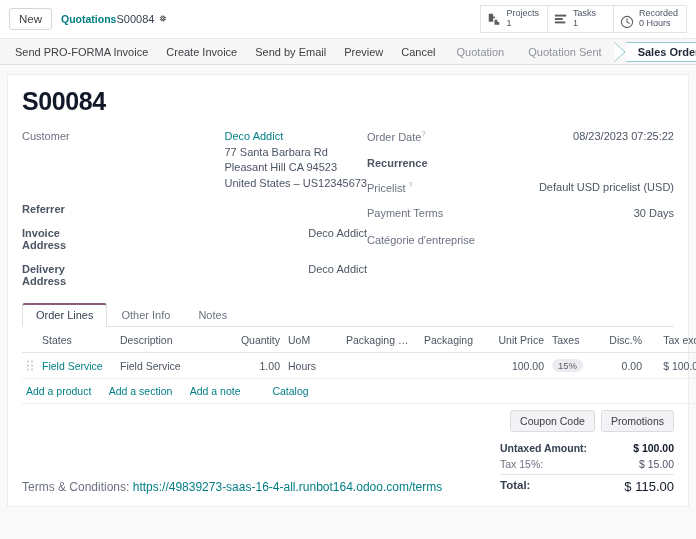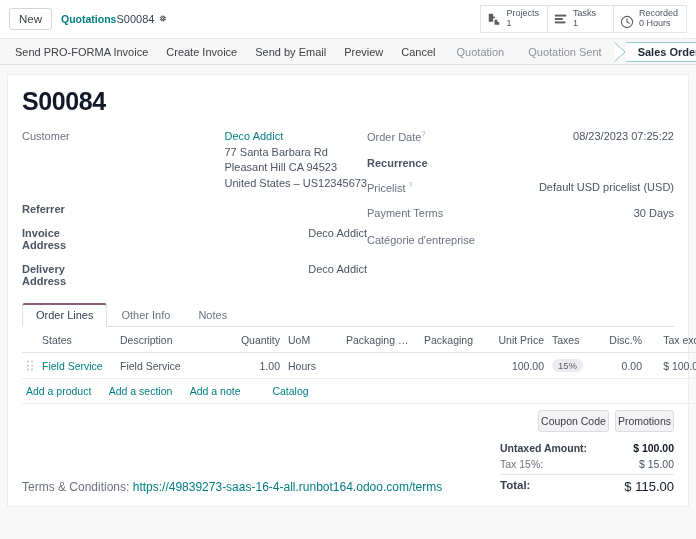--- a/index.html
+++ b/index.html
@@ -159,21 +159,21 @@
 
   
   .foot { position: absolute; left: 14px; right: 14px; bottom: 10px; }
   .foot-flex { display: flex; align-items: flex-end; }
   .terms { font-size: 12px; color: #6b7280; padding-bottom: 2px; }
   .terms a { color: #017e84; text-decoration: none; cursor: pointer; }
   .totals-box { margin-left: auto; width: 174px; }
   .promo-btns { display: flex; gap: 6px; justify-content: flex-end; margin-bottom: 8px; }
   .promo-btn {
     font-size: 10.5px; color: #3c4043; background: #f3f3f5;
-    border: 1px solid #dcdce0; border-radius: 3px; padding: 4px 2px;
+    border: 1px solid #dcdce0; border-radius: 3px; padding: 4px 9px;
     cursor: pointer; white-space: nowrap;
   }
   .tot-row { display: flex; justify-content: space-between; padding: 2px 0; }
   .tot-row .lbl { font-size: 10.5px; color: #6b7280; }
   .tot-row .val { font-size: 10.5px; color: #4b5563; }
   .tot-row.strong .lbl { font-weight: bold; color: #374151; }
   .tot-row.strong .val { font-weight: bold; color: #111827; }
   .tot-row.grand { border-top: 1px solid #e5e5e8; padding-top: 4px; margin-top: 2px; }
   .tot-row.grand .lbl { font-size: 11.5px; font-weight: bold; color: #374151; text-align: center; }
   .tot-row.grand .val { font-size: 13px; font-weight: normal; color: #111827; }

